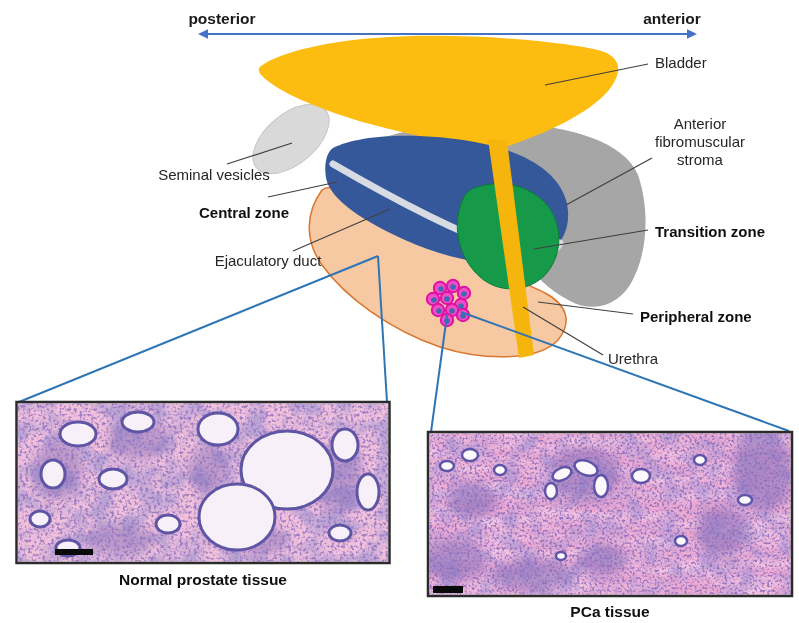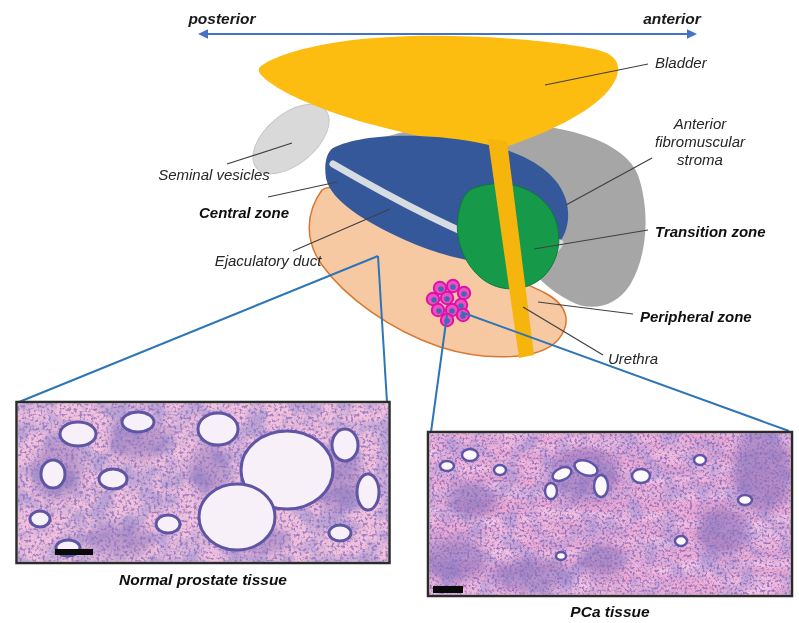--- a/index.html
+++ b/index.html
@@ -1,17 +1,17 @@
 <!DOCTYPE html>
 <html><head>
 <meta charset="utf-8">
 <style>
   html,body{margin:0;padding:0;background:#ffffff;}
   .canvas{position:relative;width:799px;height:623px;background:#ffffff;overflow:hidden;
-          font-family:"Liberation Sans",sans-serif;font-style:italic;}
+          font-family:"Liberation Sans",sans-serif;}
   svg text{font-family:"Liberation Sans",sans-serif;}
   .lbl{font-size:15px;fill:#262626;}
   .lblb{font-size:15px;font-weight:bold;fill:#0f0f0f;}
   .cap{font-size:15.5px;font-weight:bold;fill:#0f0f0f;}
   .dir{font-size:15.5px;font-weight:bold;fill:#1a1a1a;}
   .callout{stroke-width:1.2;fill:none;}
   .funnel{stroke-width:2;fill:none;}
   .histobox{fill:none;stroke:#2b2b2b;stroke-width:2.5;}
 </style>
 </head>

